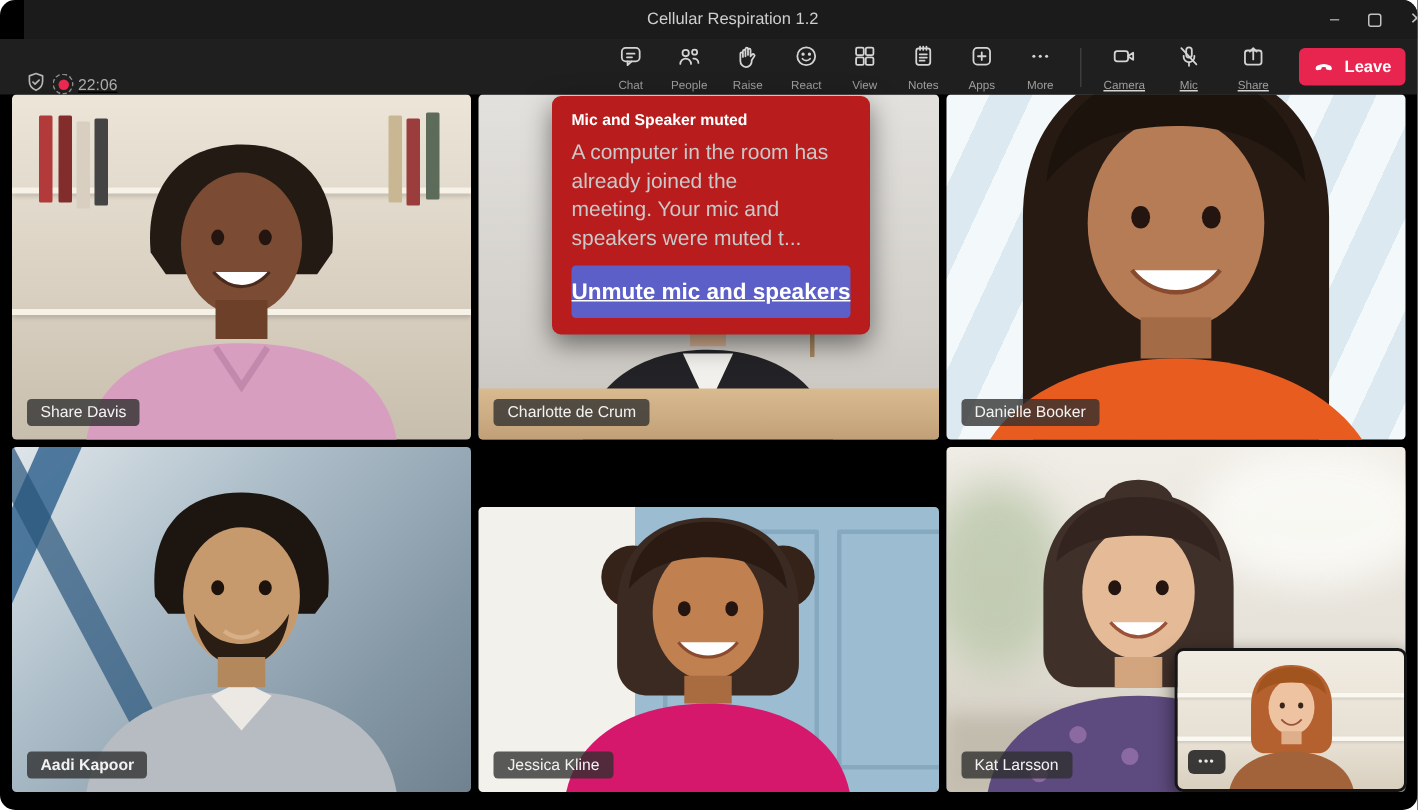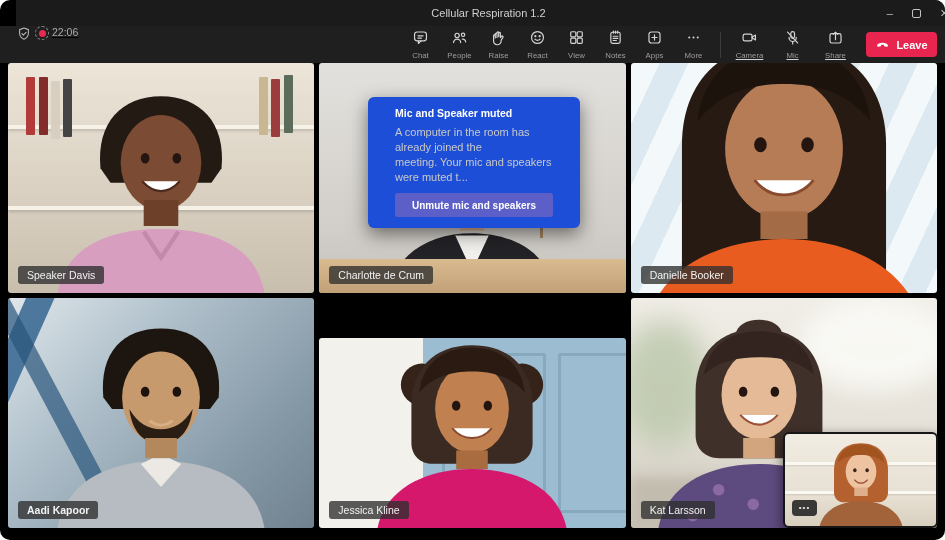--- a/index.html
+++ b/index.html
@@ -8,21 +8,21 @@
 
   
   .titlebar { position:absolute; left:16px; top:0; width:100%; height:26px; background:#1b1b1b; z-index:5; }
   .title { position:absolute; left:0; top:0; width:100%; text-align:center; line-height:26px; font-size:11px; color:#cfcfcf; }
   .win-controls { position:absolute; right:12px; top:0; height:26px; display:flex; align-items:center; gap:19px; z-index:6; }
   .win-btn { color:#c2c2c2; font-size:11px; line-height:1; cursor:default; }
   .max-box { width:9px; height:9px; border:1.2px solid #c2c2c2; border-radius:2px; }
 
   
   .toolbar { position:absolute; left:0; top:26px; width:100%; height:37px; background:#1f1f1f; z-index:5; }
-  .toolbar-left { position:absolute; left:16px; top:0; height:37px; display:flex; align-items:flex-start; gap:3px;text-decoration:underline; }
+  .toolbar-left { position:absolute; left:16px; top:0; height:37px; display:flex; align-items:flex-end; gap:3px;text-decoration:underline; }
   .rec-dot { width:14px; height:14px; border:1.3px dashed #8a8a8a; border-radius:50%; display:flex; align-items:center; justify-content:center; }
   .rec-dot::after { content:""; width:7px; height:7px; border-radius:50%; background:#eb2950; }
   .timer { font-size:10.5px; color:#ababab; }
   .toolbar-right { position:absolute; right:8px; top:0; height:37px; display:flex; align-items:center; }
   .tb-btn { width:39px; height:37px; display:flex; flex-direction:column; align-items:center; justify-content:center; gap:1px; color:#d4d4d4; cursor:default; }
   .tb-btn svg { width:17px; height:17px; stroke:#d4d4d4; fill:none; stroke-width:1.4; stroke-linecap:round; stroke-linejoin:round; }
   .tb-label { font-size:7.8px; color:#9d9d9d; }
   .tb-divider { width:1px; height:26px; background:#3c3c3c; margin:0 7px; }
   .av-btn { width:43px;text-decoration:underline; }
   .leave-btn { margin-left:9px; width:71px; height:25px; background:#e8254f; border:none; border-radius:4px; color:#fff; font-size:11px; font-weight:600; display:flex; align-items:center; justify-content:center; gap:6px; cursor:default; font-family:"Liberation Sans", sans-serif; }
@@ -54,24 +54,24 @@
   
   .t5 { background:linear-gradient(90deg,#f2f1ec 0 34%,#9cbcd1 34% 100%);margin-top:40px; }
   .t5 .panel { top:8%; width:34%; height:84%; border:3px solid #86a9c0; border-radius:2px; }
   
   .t6 { background:linear-gradient(180deg,#f0ede6 0%,#e6e2d9 55%,#c9c3b6 100%);padding-left:36px; }
   .t6 .blob-g { left:-4%; top:10%; width:30%; height:55%; background:#b9c6a9; border-radius:50%; filter:blur(14px); opacity:.8; }
   .t6 .blob-w { left:55%; top:0; width:50%; height:40%; background:#fafaf6; border-radius:50%; filter:blur(12px); opacity:.9; }
   .t6 .desk { left:0; bottom:0; width:40%; height:22%; background:#c2bcae; filter:blur(6px); }
 
   
-  .notice { position:absolute; left:368px; top:64px; width:212px; background:#1d4ed8; border-radius:6px; padding:10px 27px 11px; z-index:40; box-shadow:0 6px 18px rgba(0,0,0,.5);margin-top:33px; }
+  .notice { position:absolute; left:368px; top:64px; width:212px; background:#b91c1c; border-radius:6px; padding:10px 13px 11px; z-index:40; box-shadow:0 6px 18px rgba(0,0,0,.5); }
   .notice-title { color:#fff; font-size:10.5px; font-weight:700; margin-bottom:6px; }
-  .notice-body { color:#c9c9c9; font-size:11px; line-height:1.35; }
-  .unmute-btn { margin-top:9px; width:100%; height:24px; background:#5b5fc7; color:#fff; border:none; border-radius:3px; font-size:10px; font-weight:600; cursor:default; font-family:"Liberation Sans", sans-serif; }
+  .notice-body { color:#c9c9c9; font-size:14px; line-height:1.35; }
+  .unmute-btn { margin-top:9px; width:100%; height:35px; background:#5b5fc7; color:#fff; border:none; border-radius:3px; font-size:15px; font-weight:600; cursor:default; font-family:"Liberation Sans", sans-serif;text-decoration:underline; }
 
   
   .pip { position:absolute; left:783px; top:432px; width:155px; height:96px; border-radius:6px; overflow:hidden; border:2px solid #161616; box-shadow:0 4px 12px rgba(0,0,0,.55); background:linear-gradient(180deg,#f1ece2 0%,#e6dfd2 70%,#d8cfbe 100%); z-index:30; }
   .pip .shelfline { left:0; width:100%; height:3px; background:#fbf8f1; box-shadow:0 1px 2px rgba(0,0,0,.12); }
   .pip-more { position:absolute; left:7px; bottom:10px; width:25px; height:16px; background:rgba(28,28,28,.85); border:none; border-radius:4px; color:#e8e8e8; font-size:8px; letter-spacing:1px; line-height:14px; z-index:31; cursor:default; }
 </style>
 </head>
 <body>
 
 <div class="window">
@@ -216,21 +216,21 @@
       <svg class="person" viewBox="0 0 200 150">
         <path d="M58 62c-3-32 15-50 42-50s45 18 42 50l-7 10H65z" fill="#241a14"></path>
         <ellipse cx="100" cy="58" rx="28" ry="33" fill="#7b4b33"></ellipse>
         <ellipse cx="89" cy="55" rx="3" ry="3.6" fill="#241510"></ellipse>
         <ellipse cx="111" cy="55" rx="3" ry="3.6" fill="#241510"></ellipse>
         <path d="M87 71c8 9 18 9 26 0" fill="#fff" stroke="#4a2a1c" stroke-width="1.5"></path>
         <path d="M88 84h24v18H88z" fill="#6d4029"></path>
         <path d="M28 150c5-34 36-46 72-46s67 12 72 46z" fill="#d79ec0"></path>
         <path d="M88 106l12 18 12-18" fill="none" stroke="#c389ad" stroke-width="3"></path>
       </svg>
-      <div class="name-label">Speaker Davis</div>
+      <div class="name-label">Share Davis</div>
     </div>
 
     <div class="tile t2">
       <div class="art lamp-pole"></div>
       <div class="art lamp-shade"></div>
       <svg class="person" style="height:78%;" viewBox="0 0 200 150">
         <path d="M62 60c-3-30 14-46 38-46s41 16 38 46l-6 8H68z" fill="#3a2a22"></path>
         <ellipse cx="100" cy="56" rx="25" ry="30" fill="#e6c3a3"></ellipse>
         <path d="M90 80h20v16H90z" fill="#d8b190"></path>
         <path d="M30 150c5-36 36-52 70-52s65 16 70 52z" fill="#232226"></path>

